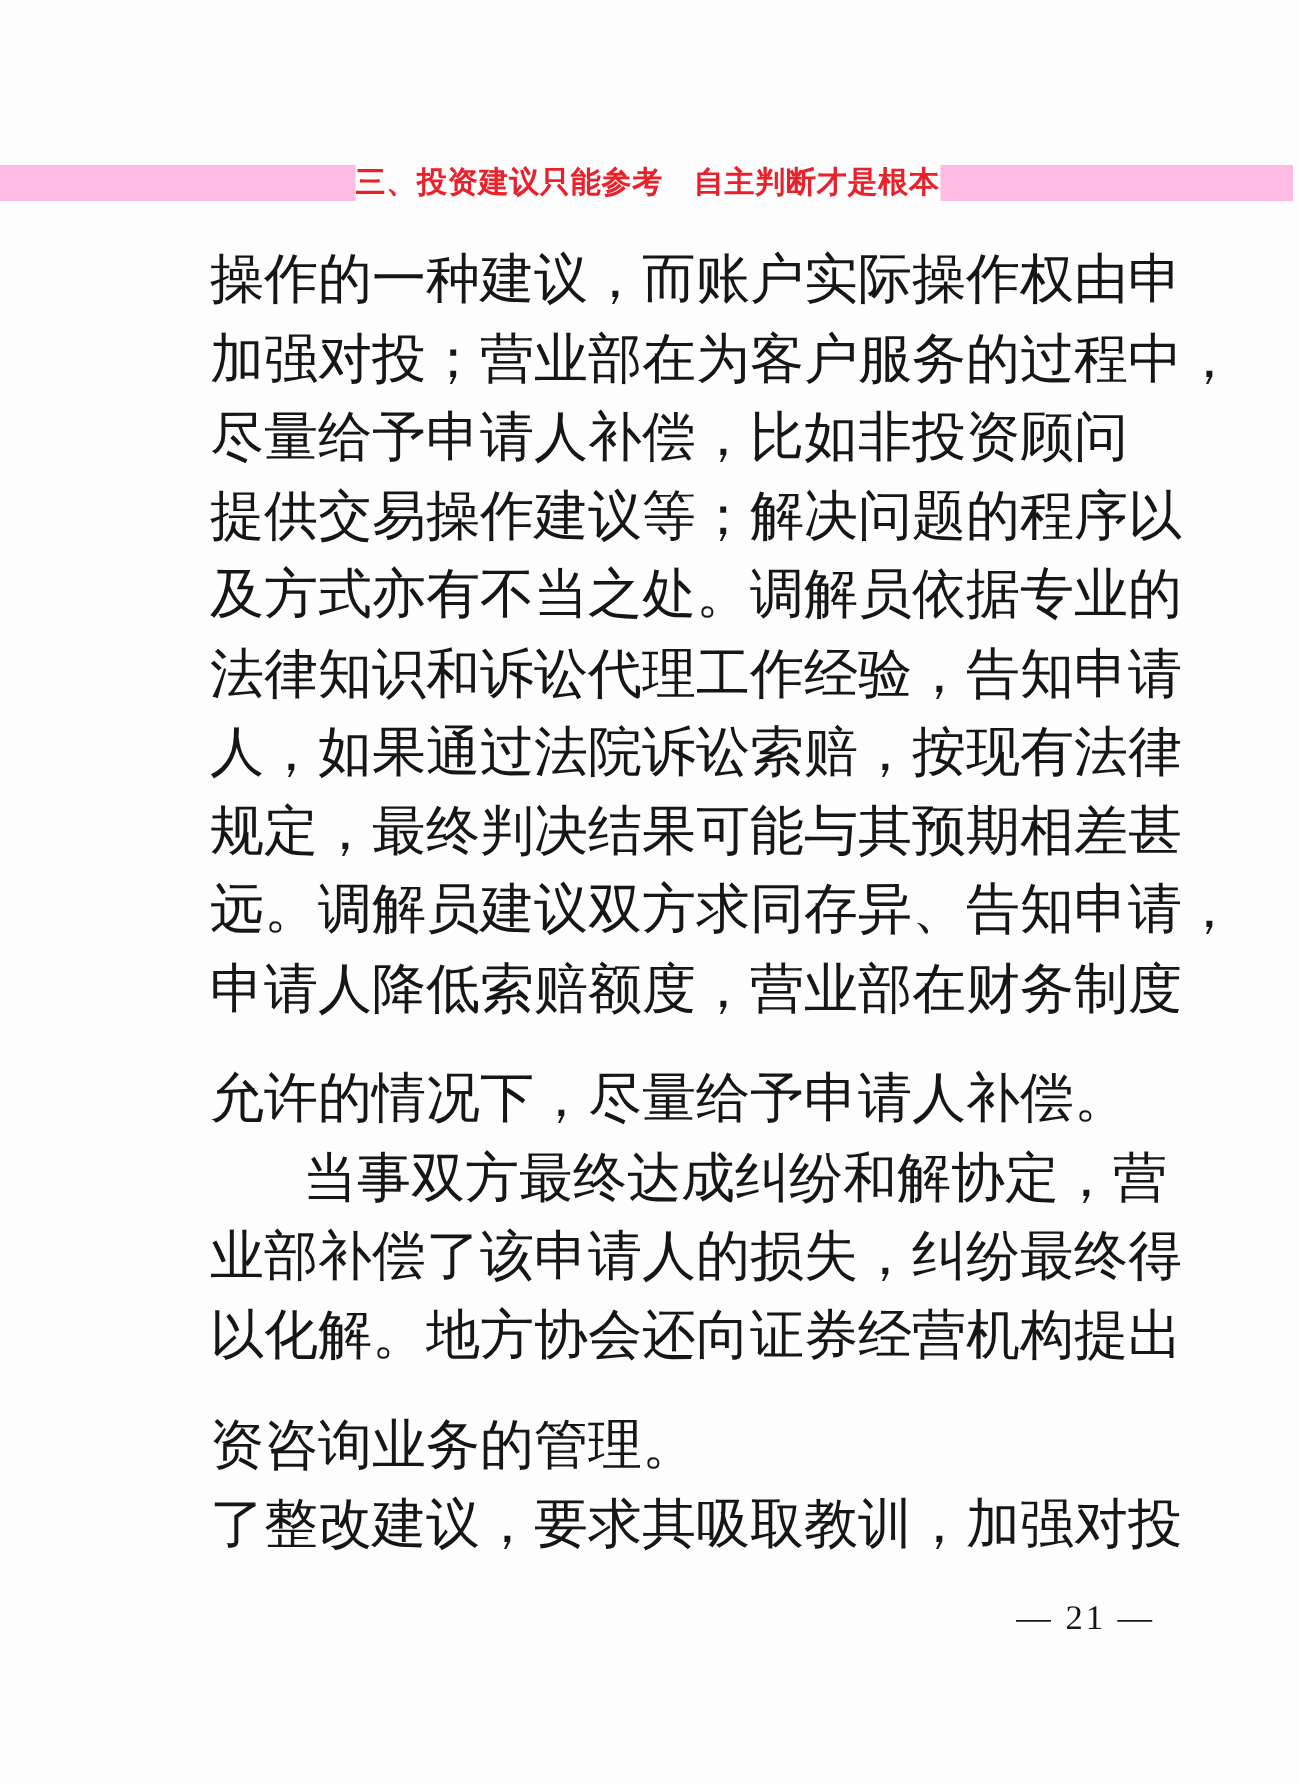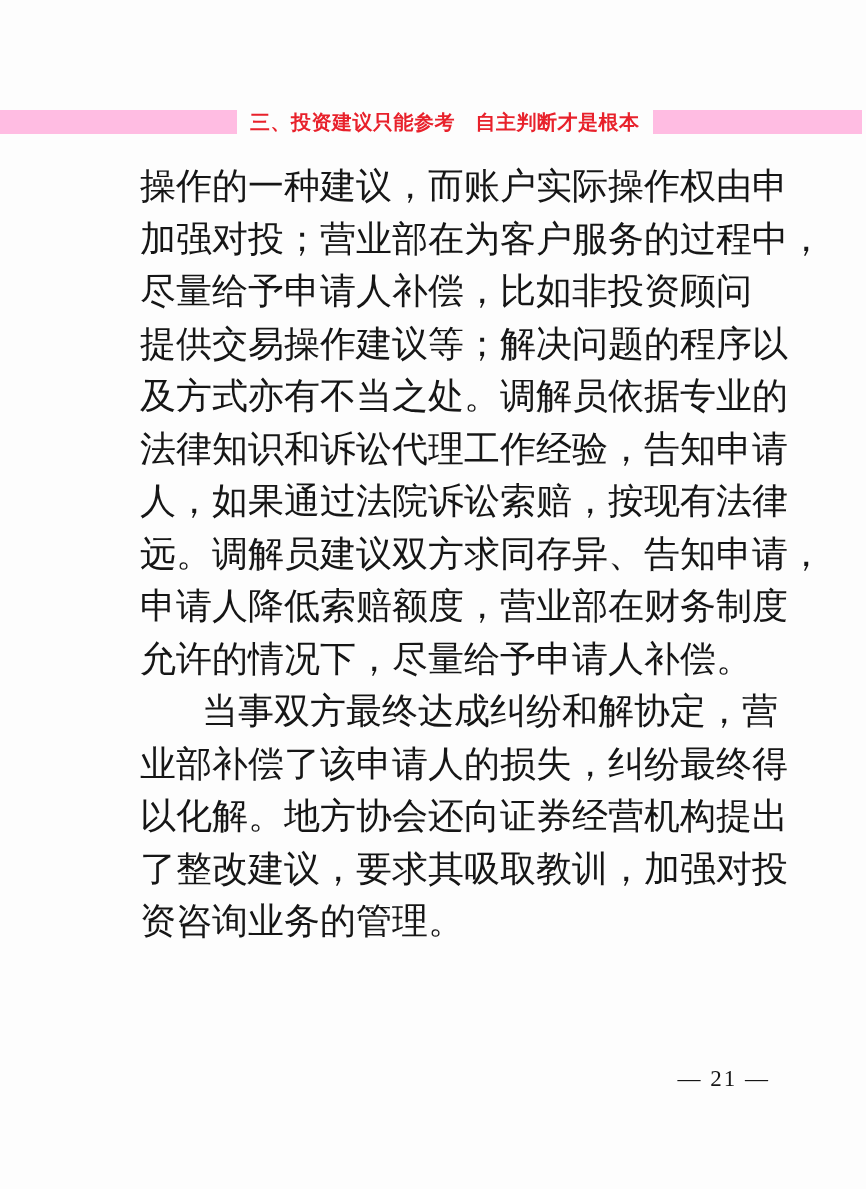--- a/index.html
+++ b/index.html
@@ -23,21 +23,21 @@
     align-items: center;
   }
   .bar-left {
     width: 237px;
     height: 24px;
     background: #ffbce2;
     flex: 0 0 auto;
   }
   .banner-title {
     flex: 0 0 auto;
-    padding: 0 13px;
+    padding: 0 0;
     font-family: "Liberation Sans", "DejaVu Sans", sans-serif;
     font-weight: 700;
     font-size: 20px;
     line-height: 24px;
     letter-spacing: 0.5px;
     color: #e8212b;
     white-space: nowrap;
   }
   .bar-right {
     flex: 1 1 auto;
@@ -58,20 +58,21 @@
     line-height: 52.5px;
     color: #161616;
     text-align: justify;
     text-align-last: justify;
     text-justify: inter-character;
     white-space: nowrap;
   }
   .textline.para-end {
     text-align: right;
     text-align-last: left;
+    margin-top: 21px;
   }
   .textline.para-indent {
     text-indent: 62px;
   }
 
   
   .page-number {
     position: absolute;
     top: 1066px;
     right: 96px;
@@ -93,25 +94,26 @@
   </div>
 
   <div class="body-text">
     <div class="textline">操作的一种建议，而账户实际操作权由申</div>
     <div class="textline">加强对投；营业部在为客户服务的过程中，</div>
     <div class="textline">尽量给予申请人补偿，比如非投资顾问</div>
     <div class="textline">提供交易操作建议等；解决问题的程序以</div>
     <div class="textline">及方式亦有不当之处。调解员依据专业的</div>
     <div class="textline">法律知识和诉讼代理工作经验，告知申请</div>
     <div class="textline">人，如果通过法院诉讼索赔，按现有法律</div>
+    <div class="textline">规定，最终判决结果可能与其预期相差甚</div>
     <div class="textline">远。调解员建议双方求同存异、告知申请，</div>
     <div class="textline">申请人降低索赔额度，营业部在财务制度</div>
     <div class="textline para-end">允许的情况下，尽量给予申请人补偿。</div>
     <div class="textline para-indent">当事双方最终达成纠纷和解协定，营</div>
     <div class="textline">业部补偿了该申请人的损失，纠纷最终得</div>
     <div class="textline">以化解。地方协会还向证券经营机构提出</div>
+    <div class="textline para-end">资咨询业务的管理。</div>
     <div class="textline">了整改建议，要求其吸取教训，加强对投</div>
-    <div class="textline para-end">资咨询业务的管理。</div>
   </div>
 
   <div class="page-number">— 21 —</div>
 
 </div>
 
 </body></html>

